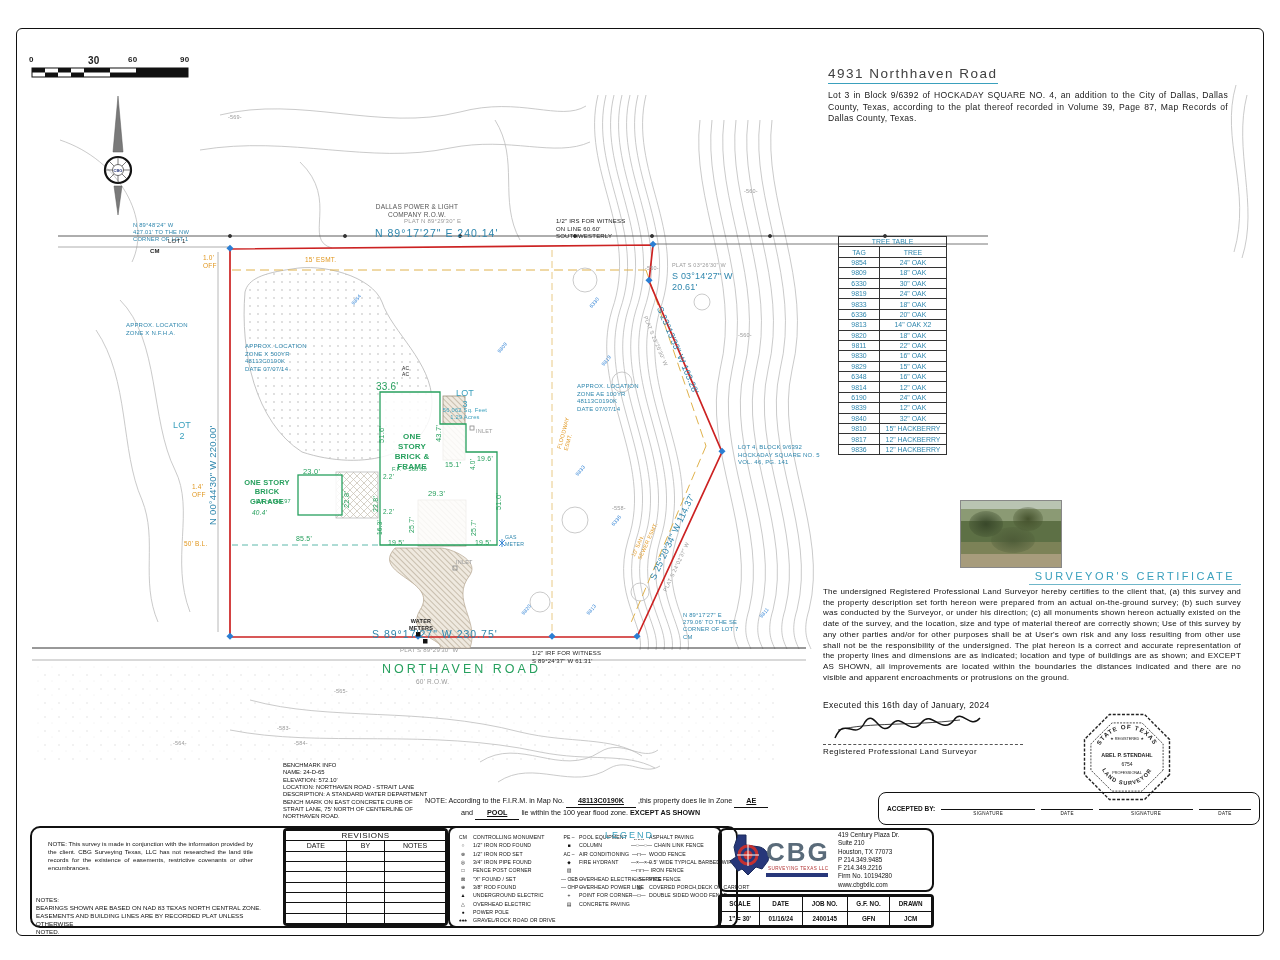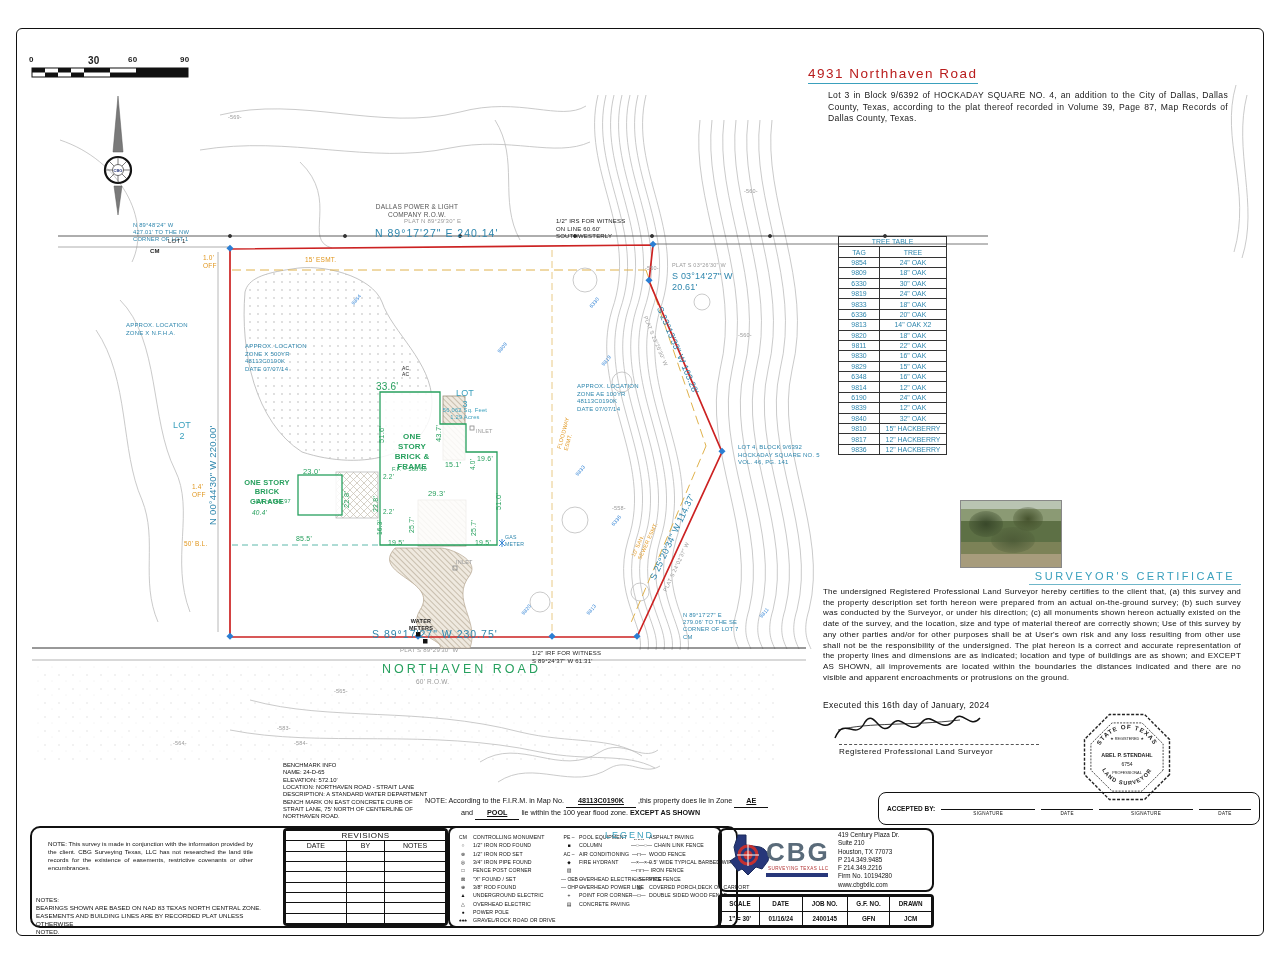--- a/index.html
+++ b/index.html
@@ -9,39 +9,39 @@
   .pl{position:absolute;font-size:6.5px;line-height:1.25;color:#222;white-space:pre-line;letter-spacing:.2px;}
   .c-blue{color:#2e86ad;}
   .c-teal{color:#3aa0bd;}
   .c-gray{color:#9a9a9a;}
   .c-green{color:#27a05e;}
   .c-orange{color:#e0961e;}
   .bigdim{font-size:10.5px;letter-spacing:1px;}
   .ctr{text-align:center;}
   .rot{transform-origin:0 0;}
   
-  #addr-title{position:absolute;left:808px;top:66px;font-size:13.5px;color:#b91c1c;letter-spacing:1.5px;border-bottom:1px solid #3aa0bd;padding-bottom:2px;}
+  #addr-title{position:absolute;left:828px;top:66px;font-size:13.5px;color:#404040;letter-spacing:1.5px;border-bottom:1px solid #3aa0bd;padding-bottom:2px;}
   #addr-desc{position:absolute;left:828px;top:90px;width:400px;font-size:8.6px;line-height:1.35;color:#1a1a1a;text-align:justify;letter-spacing:.3px;}
   
   #treetbl{position:absolute;left:838px;top:236px;border-collapse:collapse;font-size:6.9px;color:#2e86ad;}
   #treetbl td,#treetbl th{border:0.9px solid #333;padding:0 2px;height:9.4px;text-align:center;font-weight:normal;}
   #treetbl .tcol{width:36px;} #treetbl .ncol{width:62px;}
   
   #photo{position:absolute;left:960px;top:500px;width:100px;height:66px;border:1px solid #888;
     background:linear-gradient(#b9c4b2 0 12%,#8b9a74 12% 30%,#5d7045 30% 62%,#7c8257 62% 80%,#a79c7c 80%);
   }
   #photo .blob1,#photo .blob2,#photo .blob3{position:absolute;border-radius:50%;}
   #photo .blob1{left:8px;top:10px;width:34px;height:26px;background:radial-gradient(#39482a,rgba(57,72,42,0));}
   #photo .blob2{left:52px;top:6px;width:30px;height:24px;background:radial-gradient(#46532e,rgba(70,83,46,0));}
   #photo .blob3{left:30px;top:26px;width:44px;height:26px;background:radial-gradient(#4e5c38,rgba(78,92,56,0));}
   #cert-head{position:absolute;left:823px;top:570px;width:418px;text-align:right;font-size:11px;color:#3aa0bd;letter-spacing:2.5px;}
   #cert-head span{border-bottom:1.2px solid #6fb6c9;padding:0 6px 2px;}
   #cert-body{position:absolute;left:823px;top:587px;width:418px;font-size:8px;line-height:1.34;color:#111;text-align:justify;letter-spacing:.2px;}
   #cert-exec{position:absolute;left:823px;top:700px;font-size:8.5px;color:#111;letter-spacing:.4px;}
-  #sig-label{position:absolute;left:823px;top:744px;width:200px;border-top:1px dashed #555;padding-top:2px;font-size:8px;color:#111;letter-spacing:.4px;margin-left:16px;}
+  #sig-label{position:absolute;left:823px;top:744px;width:200px;border-top:1px dashed #555;padding-top:2px;font-size:8px;color:#111;letter-spacing:.4px;}
   
   #accepted{position:absolute;left:878px;top:792px;width:382px;height:33px;border:1.8px solid #111;border-radius:8px;display:flex;align-items:center;padding:0 8px;box-sizing:border-box;gap:6px;}
   #accepted .lbl{font-size:6.5px;font-weight:bold;color:#111;white-space:nowrap;}
   .sigfield{flex:1;display:flex;flex-direction:column;align-items:center;}
   .sigfield .line{width:100%;border-bottom:1px solid #111;height:8px;}
   .sigfield .cap{font-size:4.6px;color:#111;margin-top:1px;letter-spacing:.4px;}
   
   #notesbox{position:absolute;left:30px;top:826px;width:708px;height:102px;border:2px solid #111;border-radius:10px;box-sizing:border-box;}
   #note1{position:absolute;left:48px;top:840px;width:205px;font-size:6.2px;line-height:1.3;color:#111;text-align:justify;}
   #note2{position:absolute;left:36px;top:896px;width:240px;font-size:6.2px;line-height:1.3;color:#111;white-space:pre-line;}

